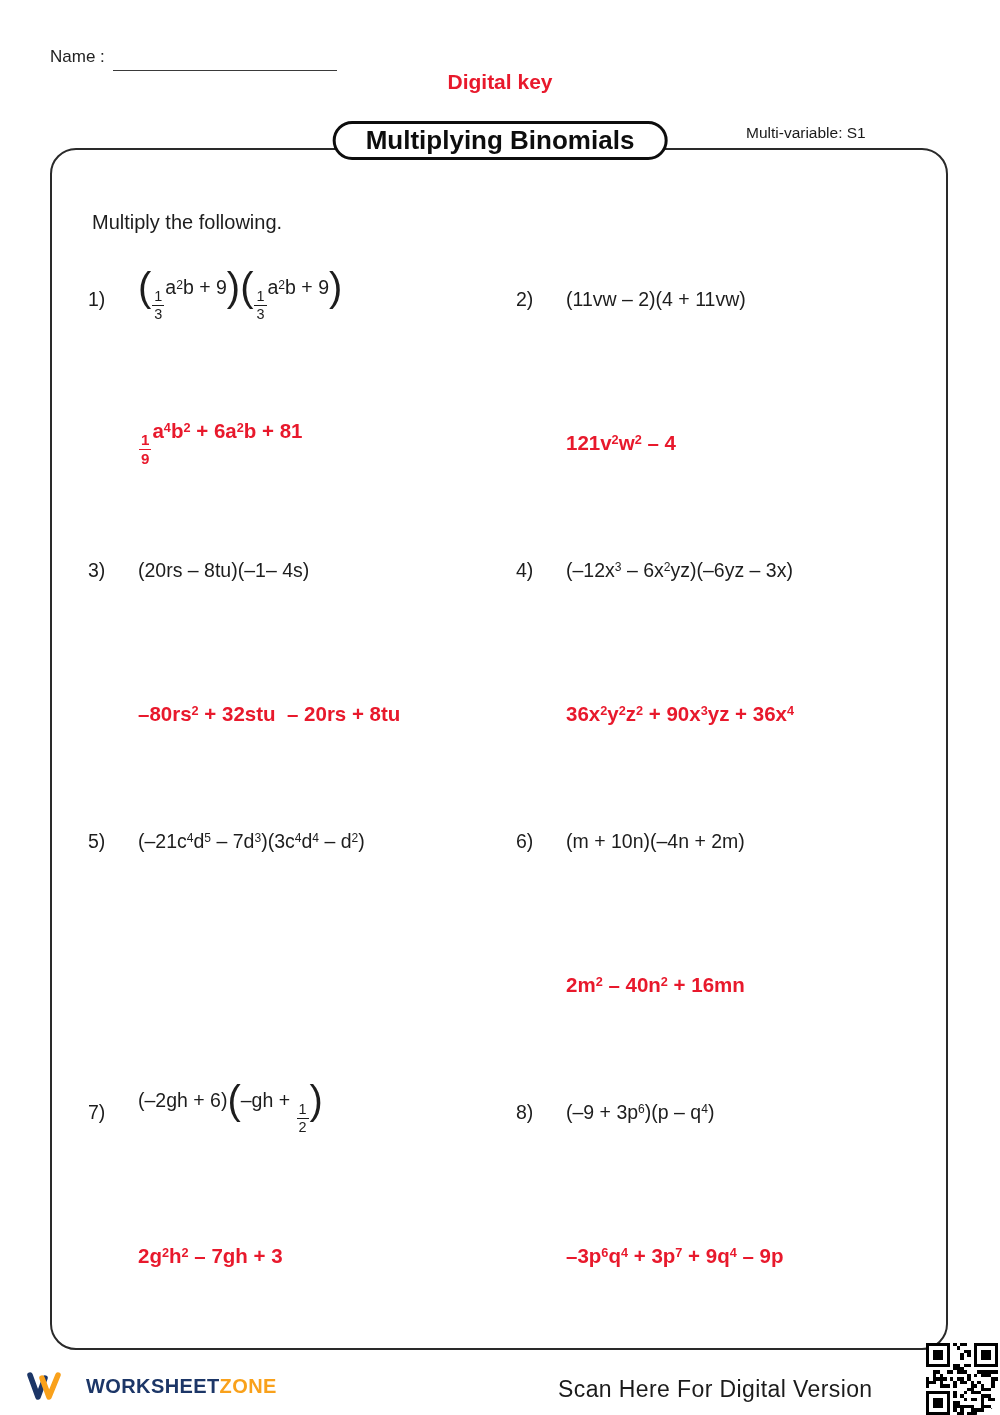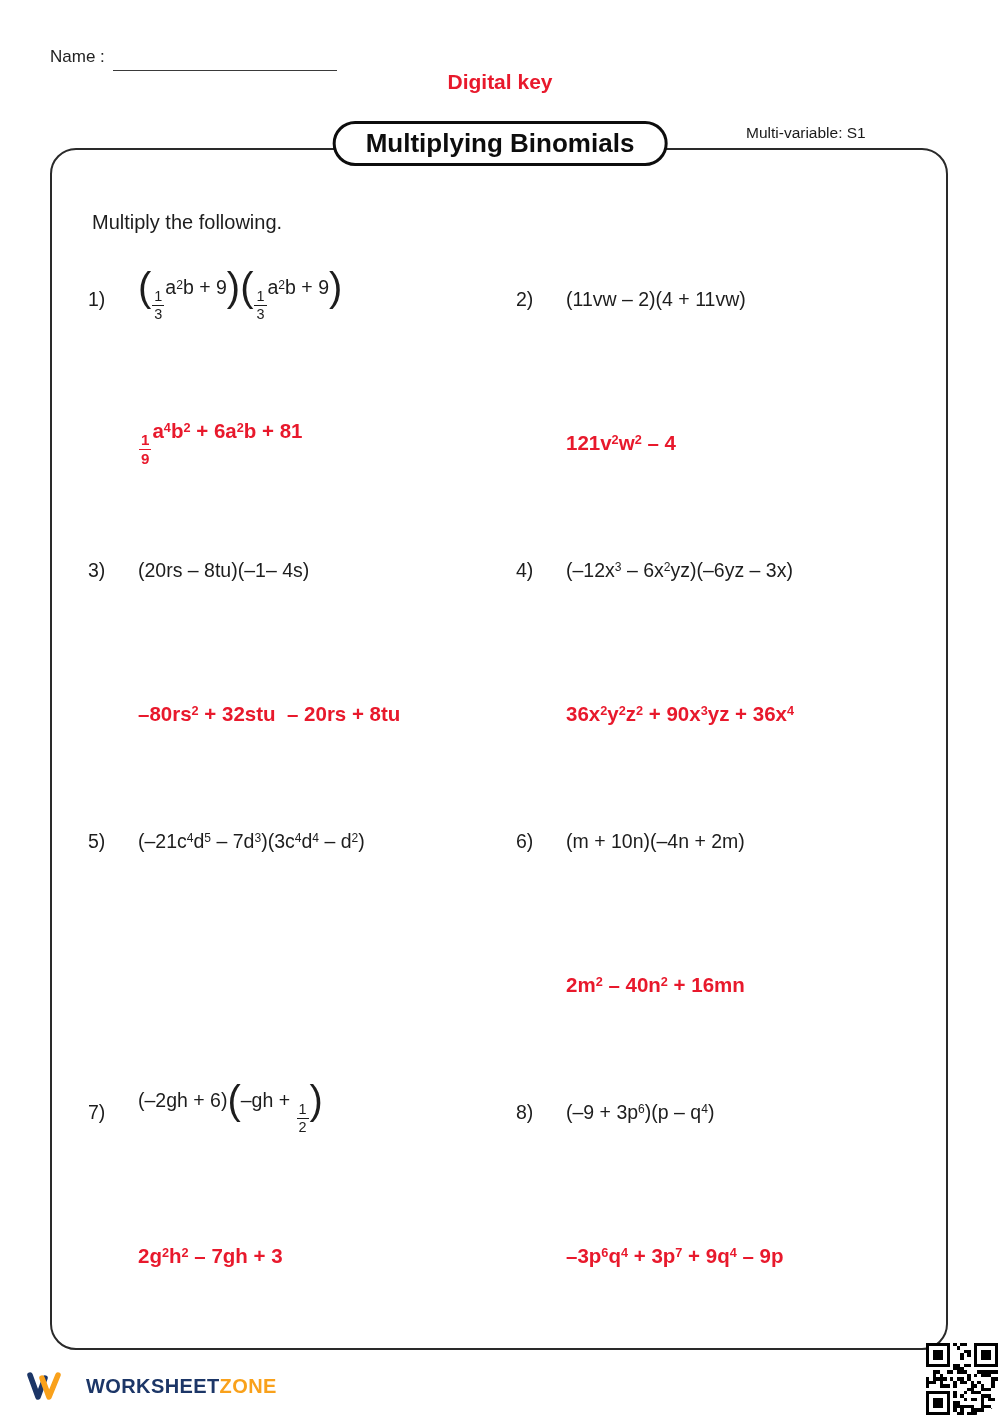--- a/index.html
+++ b/index.html
@@ -22,21 +22,21 @@
   
   .name-row{position:absolute;left:50px;top:47px;font-size:17px;color:#222;}
   .name-line{position:absolute;left:113px;top:70px;width:224px;border-bottom:1.4px solid #3a3a3a;}
   .answer-key{position:absolute;left:0;right:0;top:70px;text-align:center;
     color:var(--red);font-size:21px;font-weight:bold;}
   
   .frame{position:absolute;left:50px;top:148px;width:898px;height:1202px;
     border:2px solid #2a2a2a;border-radius:26px;background:#fff;}
   .title-pill{position:absolute;left:50%;top:121px;transform:translateX(-50%);
     background:#fff;border:3px solid #0d0d0d;border-radius:24px;
-    height:45px;display:flex;align-items:center;padding:0 30px;
+    height:39px;display:flex;align-items:center;padding:0 30px;
     font-size:26px;font-weight:bold;color:#0d0d0d;z-index:2;white-space:nowrap;}
   .variant{position:absolute;left:746px;top:124px;font-size:15.5px;color:#1a1a1a;text-align:right;}
   .instruction{position:absolute;left:92px;top:211px;font-size:20px;color:var(--ink);}
   
   .problems{position:absolute;left:88px;top:265px;display:grid;
     grid-template-columns:428px 424px;z-index:1;}
   .problem{height:271px;}
   .q-line{display:flex;align-items:center;height:68px;font-size:19.5px;color:var(--ink);}
   .p-num{width:50px;flex-shrink:0;}
   .q-expr{white-space:pre;}
@@ -158,20 +158,21 @@
   <div class="brand">
     <svg width="36" height="32" viewBox="0 0 34 32">
       <path d="M3 5 L11 27 L18 8" fill="none" stroke="var(--navy)" stroke-width="5.5" stroke-linecap="round" stroke-linejoin="round"></path>
       <path d="M15 8 L22 27 L31 5" fill="none" stroke="var(--orange)" stroke-width="5.5" stroke-linecap="round" stroke-linejoin="round"></path>
     </svg>
     <span class="brand-text">
       <span class="brand-first">WORKSHEET</span><span class="brand-second">ZONE</span>
     </span>
   </div>
 
+  <div class="scan-text">Scan Here For Digital Version</div>
 
   <div class="qr">
     <svg viewBox="0 0 21 21">
       <rect x="0" y="0" width="21" height="21" fill="#fff"></rect>
       <g fill="#000">
         <rect x="0" y="0" width="7" height="7"></rect>
         <rect x="14" y="0" width="7" height="7"></rect>
         <rect x="0" y="14" width="7" height="7"></rect>
       </g>
       <g fill="#fff">

